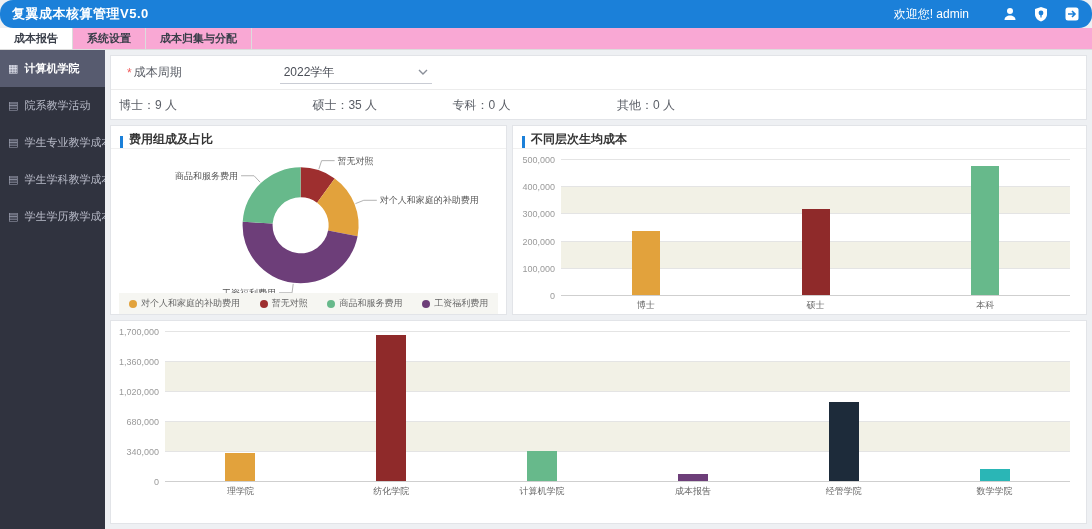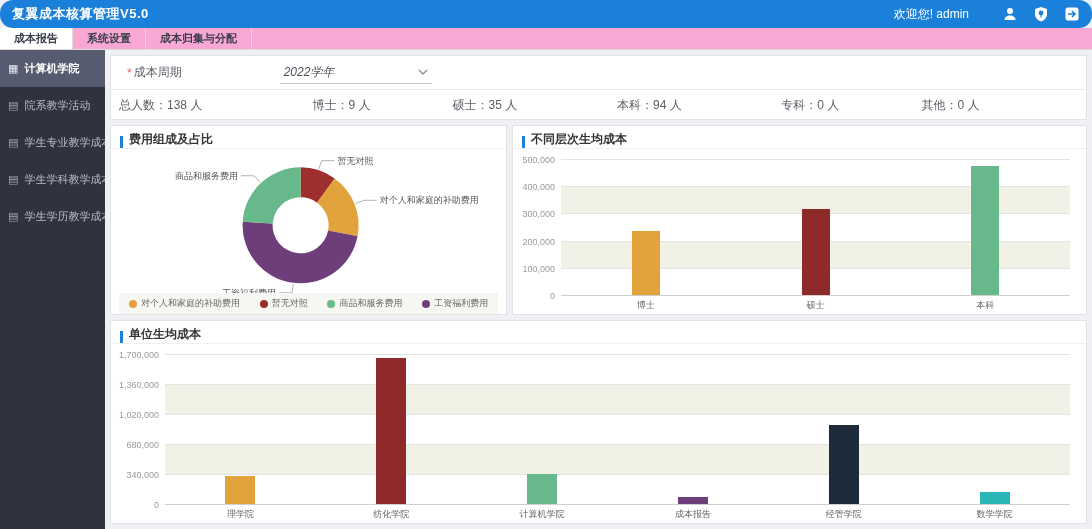--- a/index.html
+++ b/index.html
@@ -27,21 +27,21 @@
   .side-item.active .micon { color:#e6e8f2; }
 
   
   .main { position:absolute; top:50px; left:105px; width:987px; height:479px; background:#eef0f3; }
   .card { background:#fff; border:1px solid #e2e4e8; }
 
   .top-card { position:absolute; top:5px; left:5px; width:977px; height:65px; }
   .form-row { height:33px; display:flex; align-items:center; padding-left:16px; }
   .req { color:#f05b5b; margin-right:2px; font-size:12px; }
   .form-label { color:#5a5e66; font-size:12px; }
-  .select { margin-left:98px; width:152px; border-bottom:1px solid #c9ccd4; display:flex; align-items:center; justify-content:space-between; padding:2px 4px; color:#4a4e57; font-size:12px; cursor:pointer;font-style:italic; }
+  .select { margin-left:98px; width:152px; border-bottom:1px solid #c9ccd4; display:flex; align-items:center; justify-content:space-between; padding:2px 4px; color:#4a4e57; font-size:12px; cursor:pointer; }
   .select svg { width:10px; height:7px; }
   .stats-row { height:31px; border-top:1px solid #ececec; display:grid; grid-template-columns:20% 14.5% 17% 17% 14.5% auto; align-items:center; padding-left:8px; }
   .stat { font-size:12px; color:#5a5e66; white-space:nowrap; }
 
   .charts-row { position:absolute; top:75px; left:5px; width:977px; height:190px; display:flex; gap:5px; }
   .donut-card { width:397px; height:190px; position:relative; }
   .level-card { width:575px; height:190px; position:relative; }
   .bottom-card { position:absolute; top:270px; left:5px; width:977px; height:204px; position:absolute; }
 
   .card-title { height:23px; display:flex; align-items:flex-end; padding:0 9px; border-bottom:1px solid #f0f0f0; }
@@ -130,24 +130,22 @@
       <span class="req">*</span>
       <span class="form-label">成本周期</span>
       <div class="select">
         <span>2022学年</span>
         <svg viewBox="0 0 10 7">
             <path d="M1 1l4 4 4-4" stroke="#8a8f99" stroke-width="1.4" fill="none"></path>
           </svg>
       </div>
     </div>
     <div class="stats-row">
-        <span class="stat">总人数：138 人</span>
         <span class="stat">博士：9 人</span>
         <span class="stat">硕士：35 人</span>
-        <span class="stat">本科：94 人</span>
         <span class="stat">专科：0 人</span>
         <span class="stat">其他：0 人</span>
       </div>
   </div>
 
   <div class="charts-row">
     <div class="card donut-card">
       <div class="card-title">
         <span class="tbar"></span>
         <span class="txt">费用组成及占比</span>
@@ -210,24 +208,20 @@
           <div class="xtick" style="left: 132.833px; top: 150px;">博士</div>
           <div class="bar" style="left: 288.5px; width: 28px; top: 60.32px; height: 85.68px; background: rgb(143, 42, 42);"></div>
           <div class="xtick" style="left: 302.5px; top: 150px;">硕士</div>
           <div class="bar" style="left: 458.167px; width: 28px; top: 16.8px; height: 129.2px; background: rgb(103, 185, 139);"></div>
           <div class="xtick" style="left: 472.167px; top: 150px;">本科</div>
         </div>
     </div>
   </div>
 
   <div class="card bottom-card">
-    <div class="card-title">
-      <span class="tbar"></span>
-      <span class="txt">单位生均成本</span>
-    </div>
     <div class="chart-body unit-body" id="unitChart">
         <div class="band" style="left: 54px; width: 905px; top: 100px; height: 30px;"></div>
         <div class="band" style="left: 54px; width: 905px; top: 40px; height: 30px;"></div>
         <div class="gridline zero" style="left: 54px; width: 905px; top: 160px;"></div>
         <div class="ytick" style="left: 0px; width: 48px; top: 160px;">0</div>
         <div class="gridline" style="left: 54px; width: 905px; top: 130px;"></div>
         <div class="ytick" style="left: 0px; width: 48px; top: 130px;">340,000</div>
         <div class="gridline" style="left: 54px; width: 905px; top: 100px;"></div>
         <div class="ytick" style="left: 0px; width: 48px; top: 100px;">680,000</div>
         <div class="gridline" style="left: 54px; width: 905px; top: 70px;"></div>

